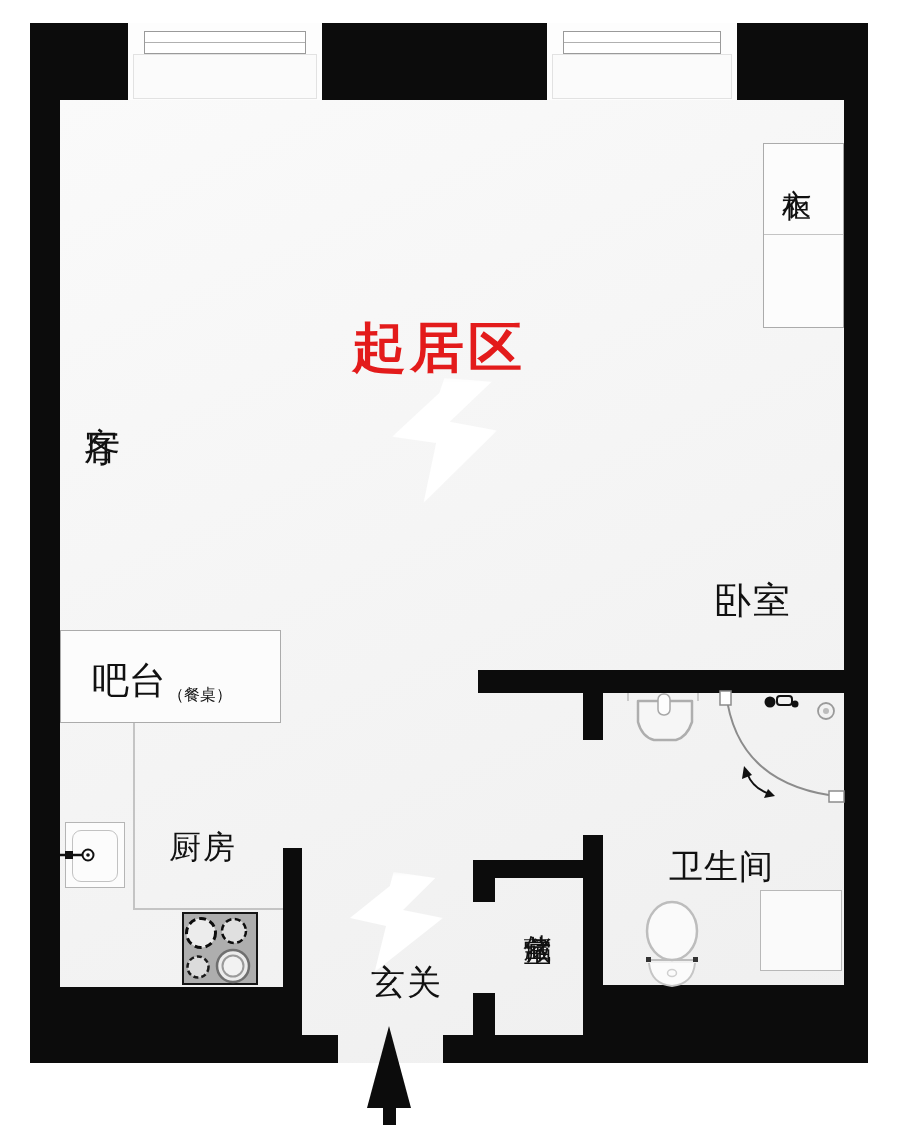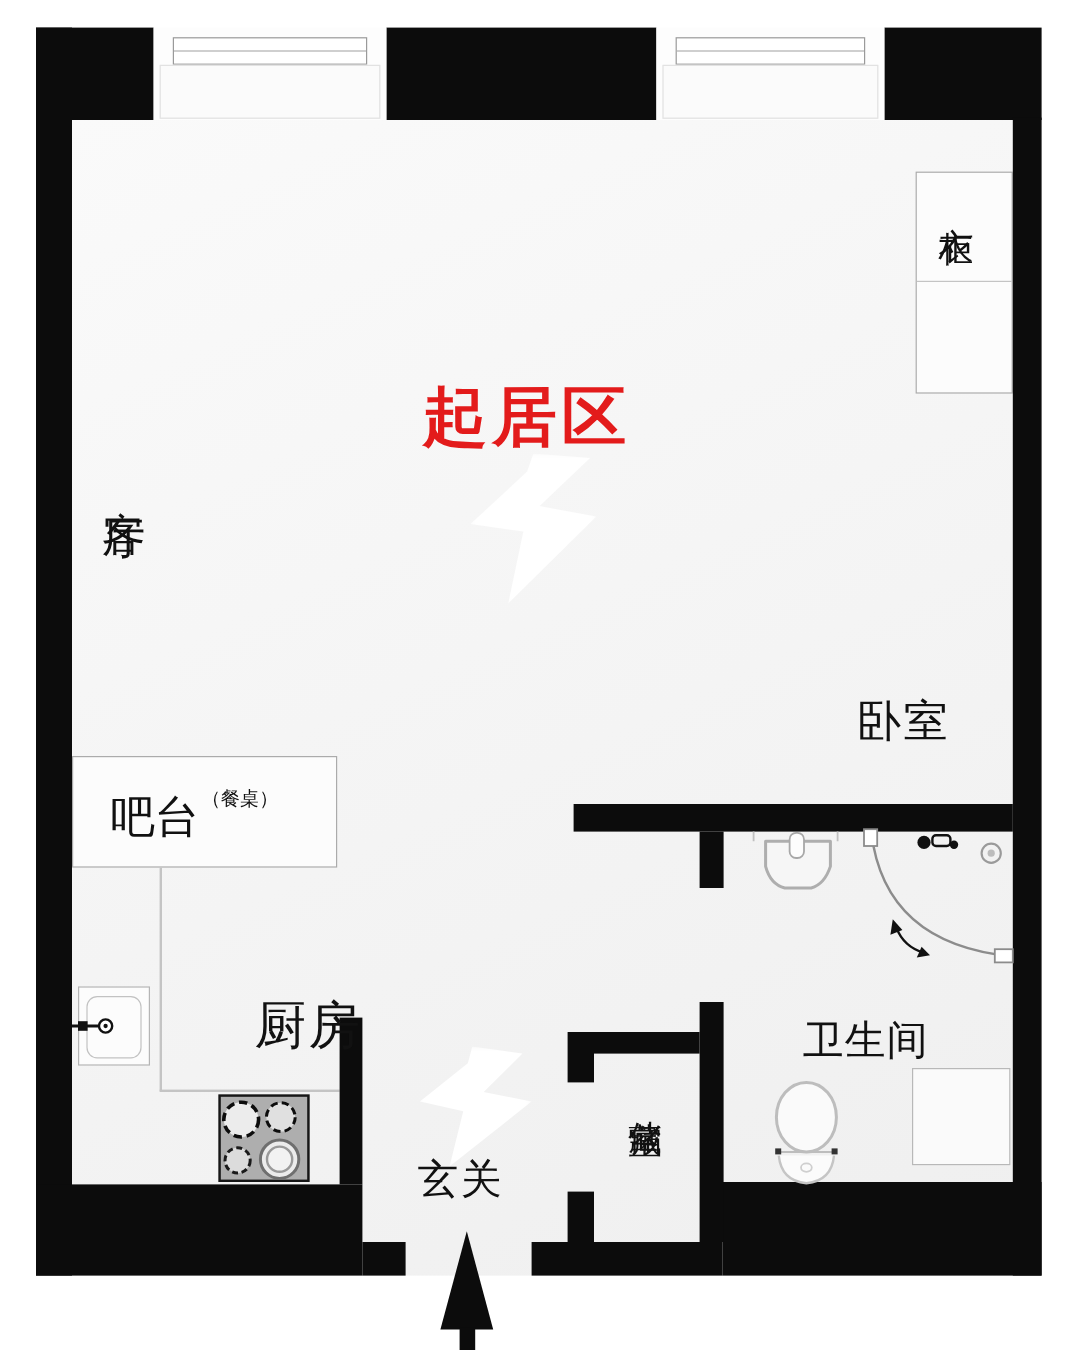--- a/index.html
+++ b/index.html
@@ -128,26 +128,26 @@
   </svg>
 
   <div class="roomlabel" style="left:352px;top:312px;font-size:54px;font-weight:bold;color:#e31b1b;letter-spacing:4px;">起居区</div>
 
   <div class="roomlabel vtext" style="left:77px;top:397px;font-size:36px;letter-spacing:8px;">客厅</div>
 
   <div class="roomlabel" style="left:714px;top:576px;font-size:37px;letter-spacing:2px;">卧室</div>
 
   <div class="roomlabel vtext" style="left:777px;top:166px;font-size:29px;letter-spacing:4px;">衣柜</div>
 
-  <div class="abs" style="left:92px;top:656px;display:flex;align-items:flex-start;color:#111;">
+  <div class="abs" style="left:92px;top:656px;display:flex;align-items:flex-end;color:#111;">
     <span style="font-size:37px;">吧台</span>
     <span style="font-size:16px;margin-left:2px;">（餐桌）</span>
   </div>
 
-  <div class="roomlabel" style="left:169px;top:826px;font-size:43px;letter-spacing:2px;margin-left:43px;">厨房</div>
+  <div class="roomlabel" style="left:169px;top:826px;font-size:32px;letter-spacing:2px;">厨房</div>
 
   <div class="roomlabel" style="left:669px;top:824px;font-size:34px;letter-spacing:1px;margin-top:20px;">卫生间</div>
 
   <div class="roomlabel vtext" style="left:518px;top:912px;font-size:28px;letter-spacing:1px;">储藏室</div>
 
-  <div class="roomlabel" style="left:348px;top:960px;font-size:34px;letter-spacing:2px;">玄关</div>
+  <div class="roomlabel" style="left:371px;top:960px;font-size:34px;letter-spacing:2px;">玄关</div>
 
 </div>
 
 </body></html>

